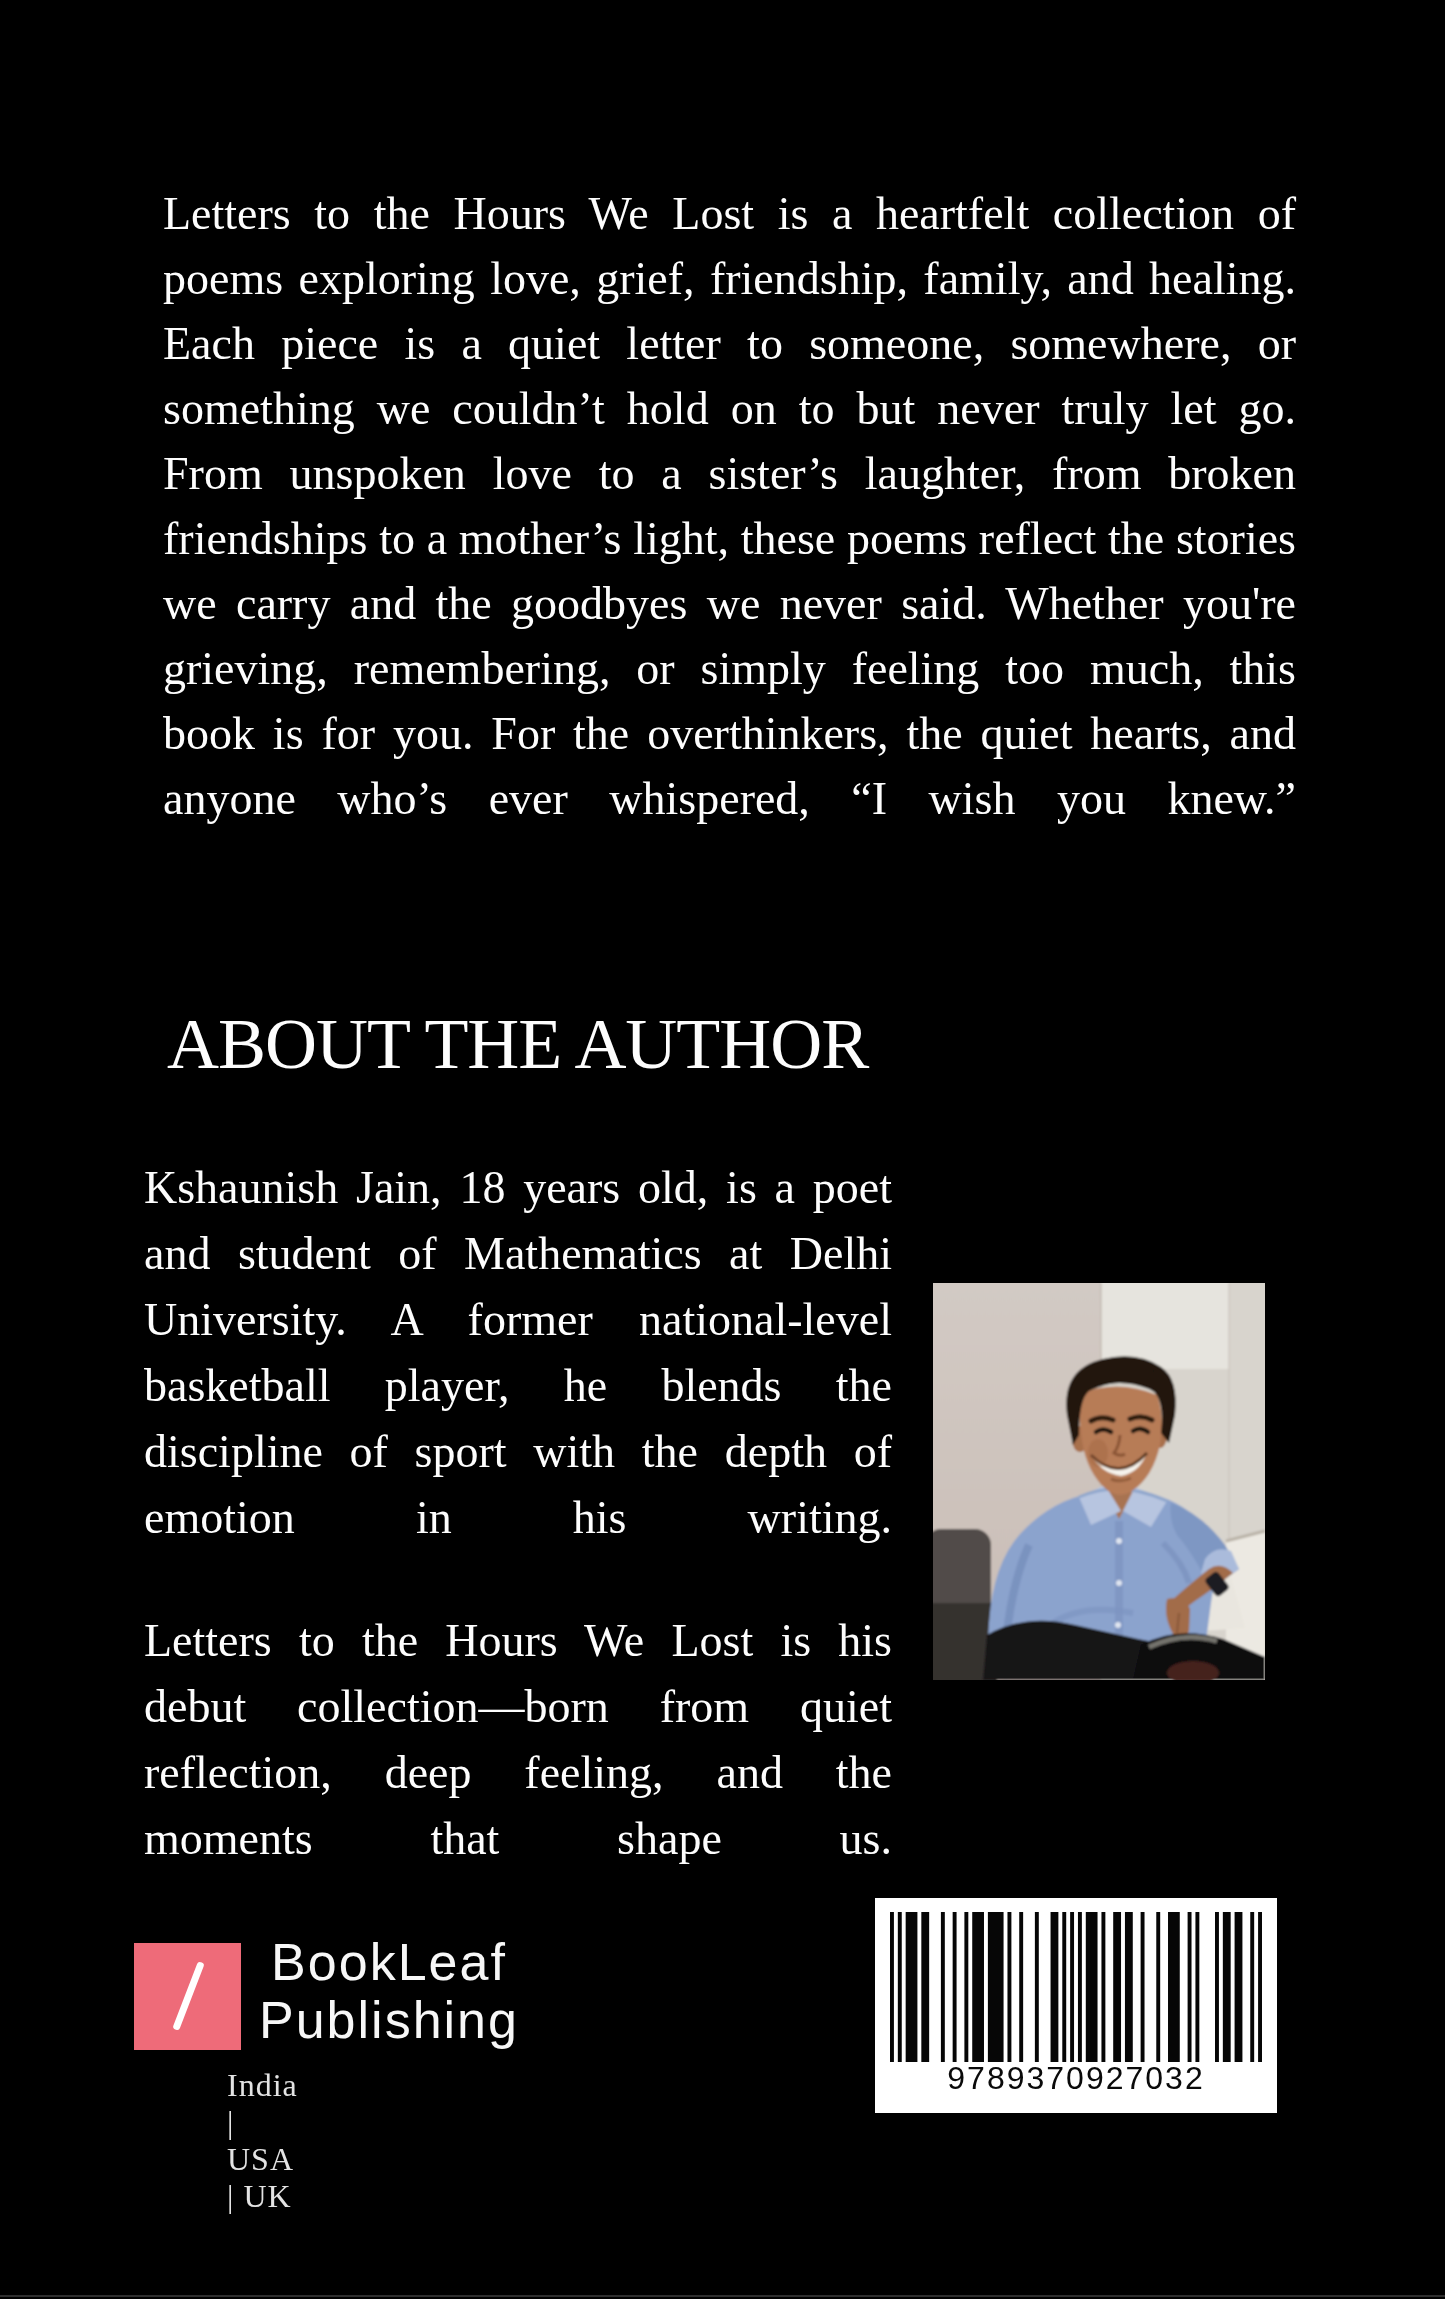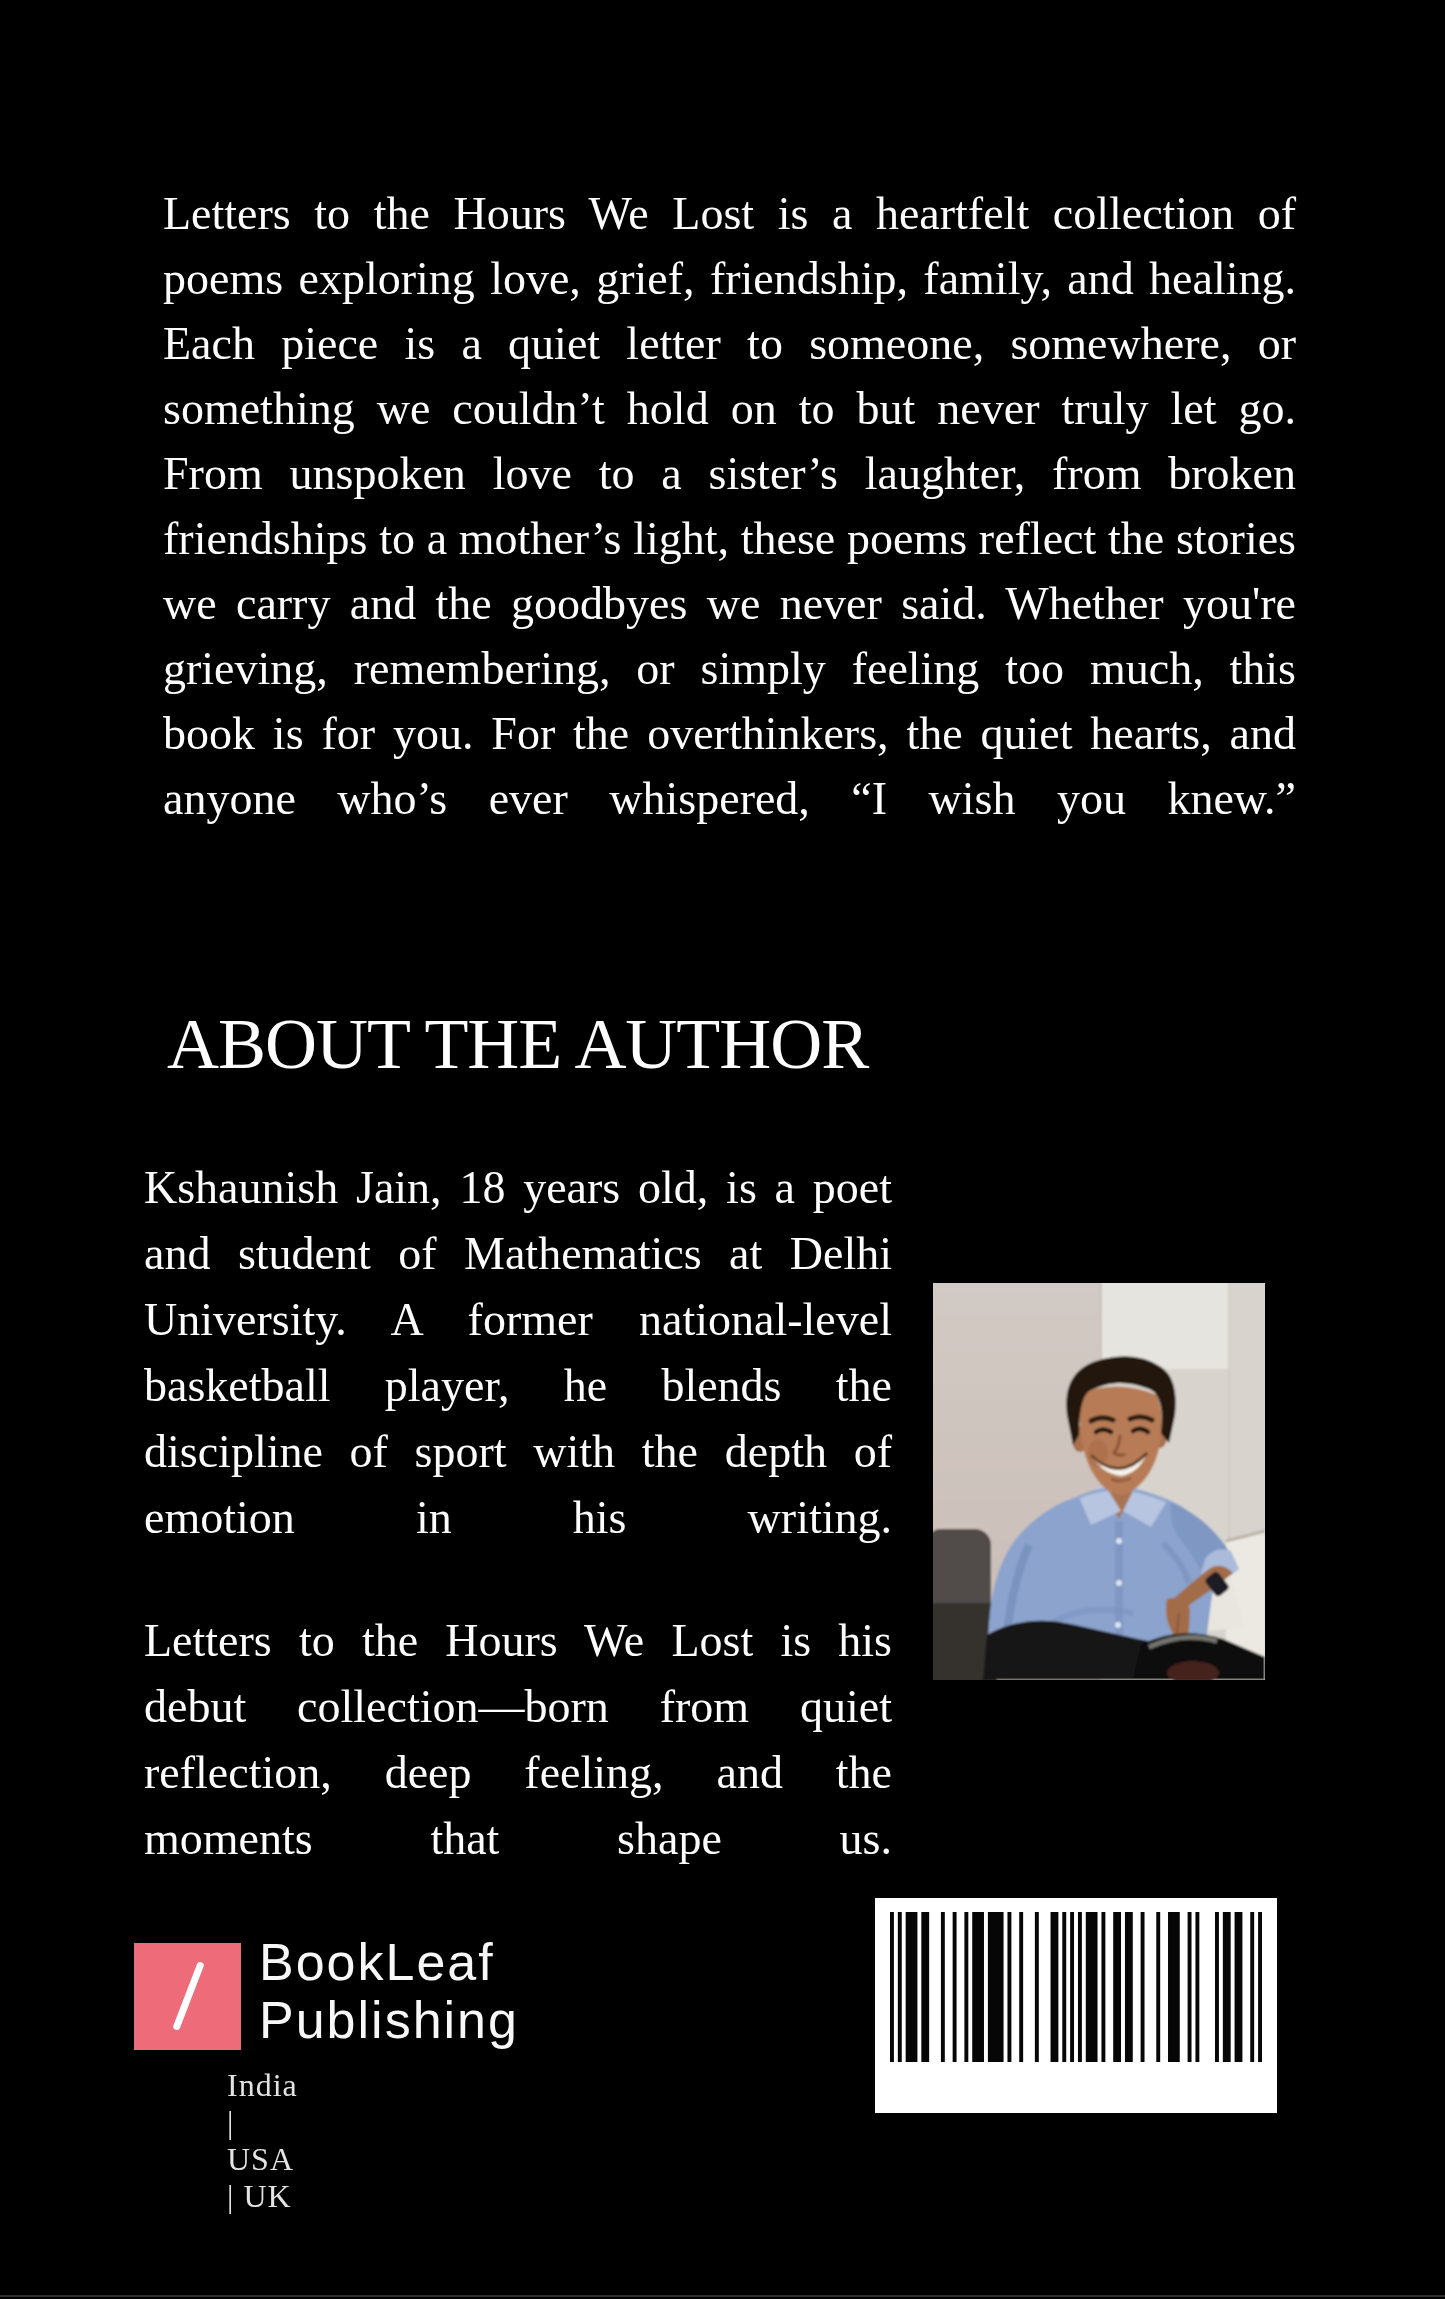--- a/index.html
+++ b/index.html
@@ -68,20 +68,21 @@
     transform: rotate(21deg);
   }
   .wordmark {
     position: absolute;
     left: 259px; top: 1933px;
     font-family: "Liberation Sans", sans-serif;
     font-size: 52px;
     line-height: 58px;
     letter-spacing: 2px;
     color: #f7f7f7;
+    text-align: center;
   }
   .regions {
     position: absolute;
     left: 227px; top: 2067px;
     font-family: Liberation Serif, serif;
     font-size: 32px;
     letter-spacing: 1px;
     color: #e3e3e3;
   }
   .barcode-box {
@@ -241,17 +242,18 @@
         <rect x="68" y="0" width="1" height="60" fill="#060606"></rect>
         <rect x="71" y="0" width="3" height="60" fill="#060606"></rect>
         <rect x="76" y="0" width="1" height="60" fill="#060606"></rect>
         <rect x="78" y="0" width="1" height="60" fill="#060606"></rect>
         <rect x="83" y="0" width="1" height="60" fill="#060606"></rect>
         <rect x="85" y="0" width="2" height="60" fill="#060606"></rect>
         <rect x="88" y="0" width="2" height="60" fill="#060606"></rect>
         <rect x="92" y="0" width="1" height="60" fill="#060606"></rect>
         <rect x="94" y="0" width="1" height="60" fill="#060606"></rect>
       </svg>
+    <div class="isbn">9789370927032</div>
   </div>
 
   <div class="bottom-edge"></div>
 
 </div>
 
 </body></html>

